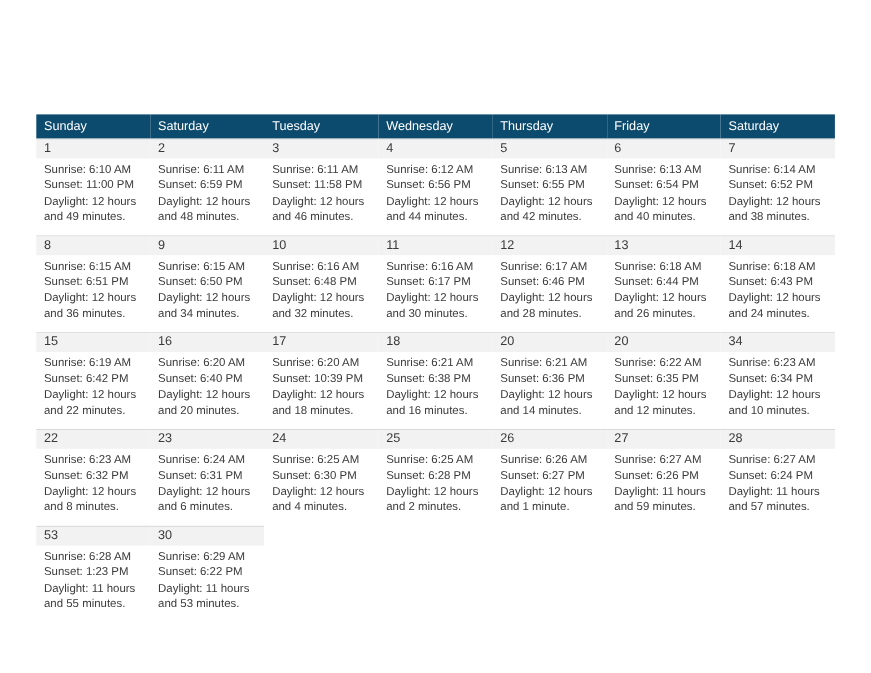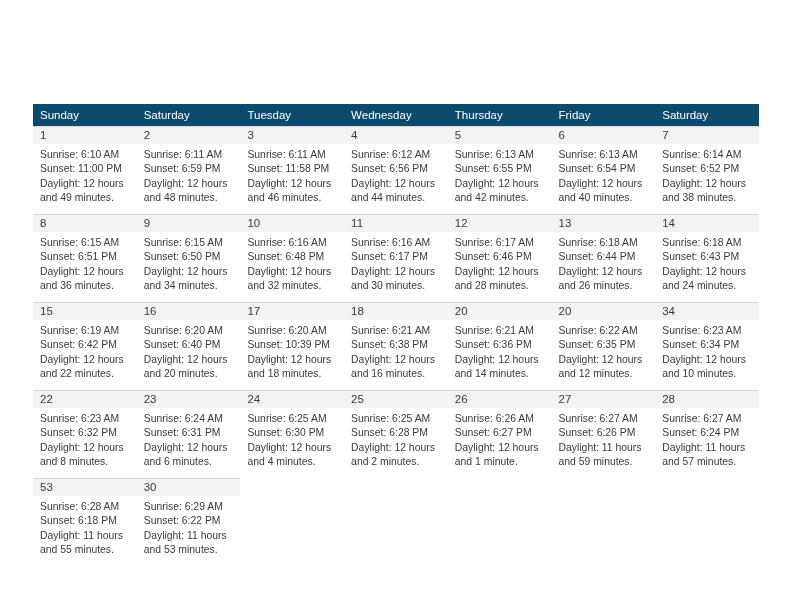--- a/index.html
+++ b/index.html
@@ -480,21 +480,21 @@
               </div>
             </div>
           </td>
         </tr>
         <tr>
           <td>
             <div class="cell-inner filled">
               <div class="daynum-band">53</div>
               <div class="cell-lines">
                 <div>Sunrise: 6:28 AM</div>
-                <div>Sunset: 6:18 PM</div>
+                <div>Sunset: 1:23 PM</div>
                 <div>Daylight: 11 hours</div>
                 <div>and 55 minutes.</div>
               </div>
             </div>
           </td>
           <td>
             <div class="cell-inner filled">
               <div class="daynum-band">30</div>
               <div class="cell-lines">
                 <div>Sunrise: 6:29 AM</div>

